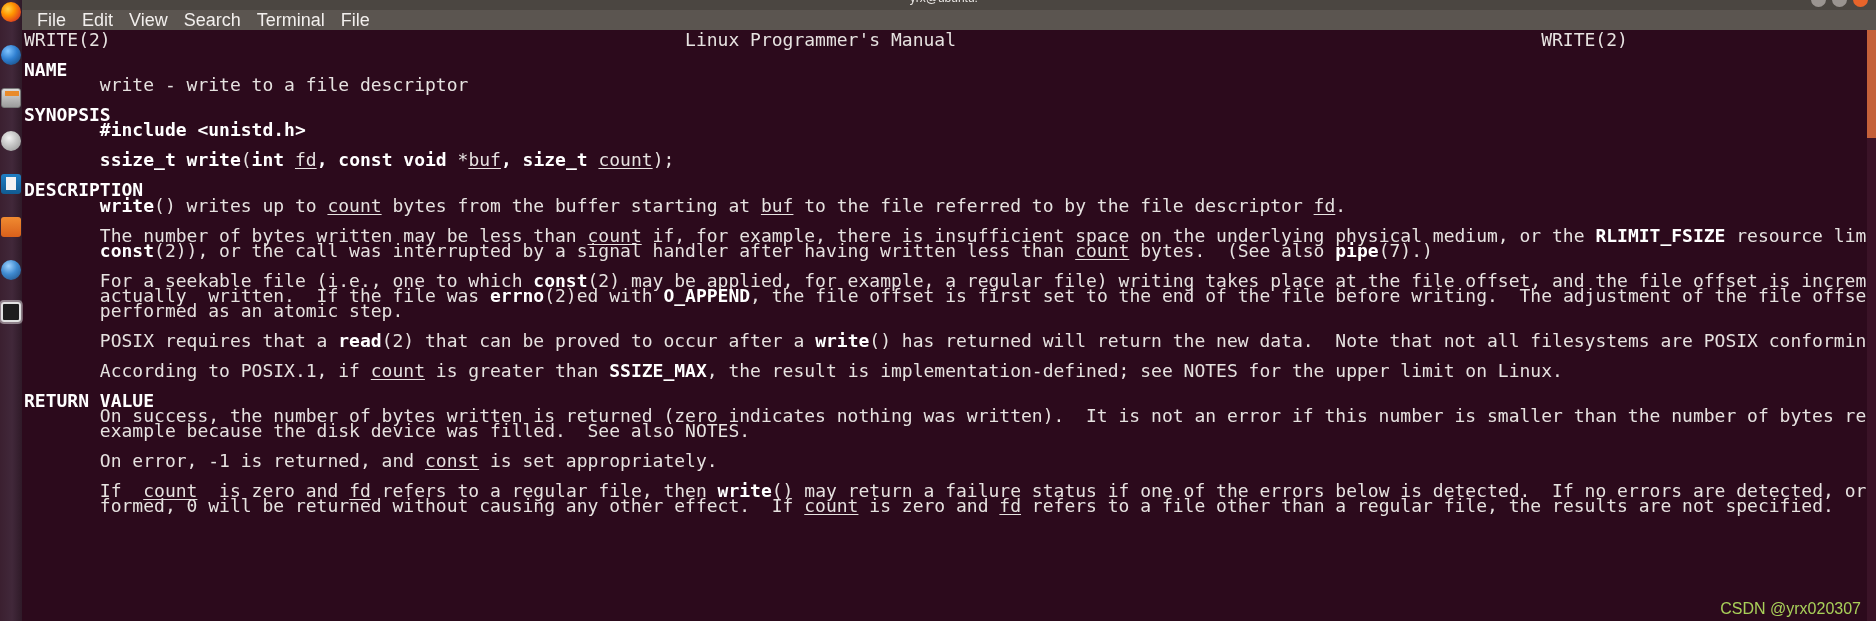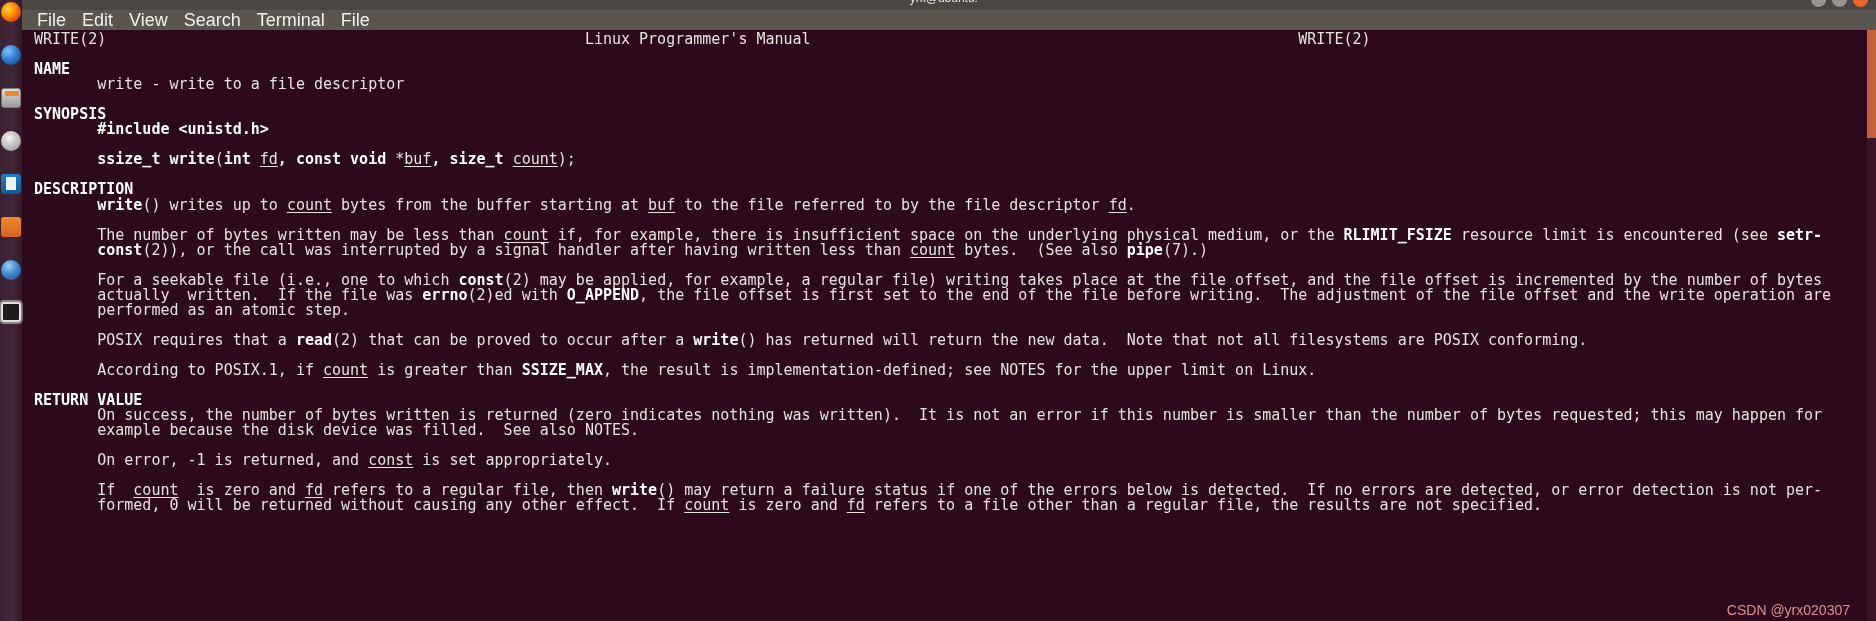--- a/index.html
+++ b/index.html
@@ -112,42 +112,42 @@
     position:relative;
     width:100%; height:591px;
     background:#2c0a1c;
     overflow:hidden;
     padding:2px 0 0 0;
   }
   #term-text{
     white-space:pre;
     color:#e6e2e0;
     font-family:"DejaVu Sans Mono", monospace;
-    font-size:15px;
+    font-size:18px;
     line-height:15.05px;
     letter-spacing:0px;
-    padding-left:12px;
+    padding-left:2px;
   }
   #term-text b{ color:#ffffff; font-weight:bold; }
   #term-text u{ text-decoration:underline; text-underline-offset:2px; }
 
   
   #scrollbar{
     position:absolute; right:0; top:0; width:9px; height:100%;
     background:#3a1327;
   }
   #scrollthumb{
     position:absolute; right:0; top:0; width:9px; height:108px;
     background:#c4613a;
   }
 
   
   #watermark{
-    position:absolute; right:26px; bottom:3px;
-    color:#fca5a5; font-size:14px; opacity:.85;
+    position:absolute; right:15px; bottom:3px;
+    color:#bef264; font-size:16px; opacity:.85;
     font-family:"Liberation Sans", sans-serif;
     white-space:nowrap;
   }
 </style>
 </head>
 <body>
 
 <div id="launcher">
   <div class="dock-icon firefox" style="top:2px"></div>
   <div class="dock-icon globe" style="top:45px"></div>

